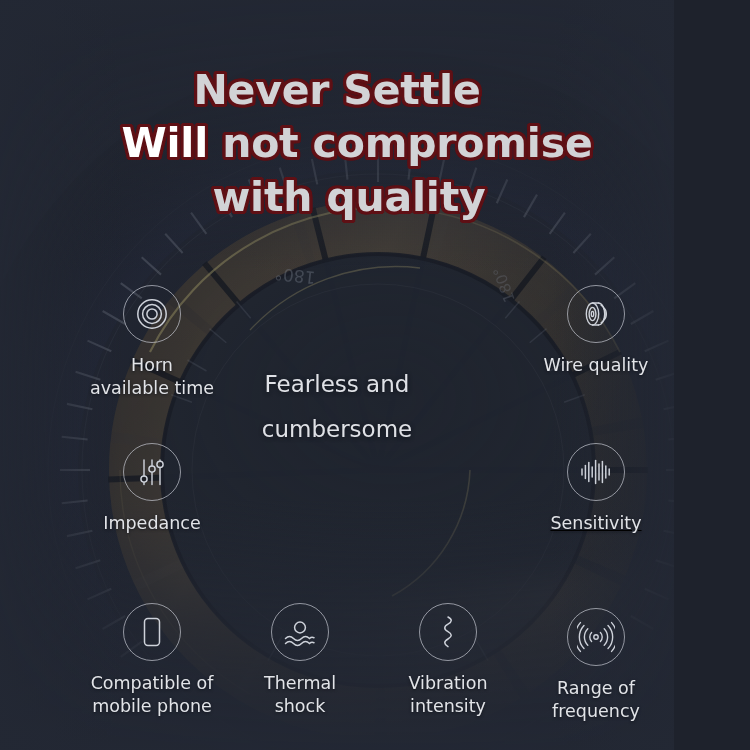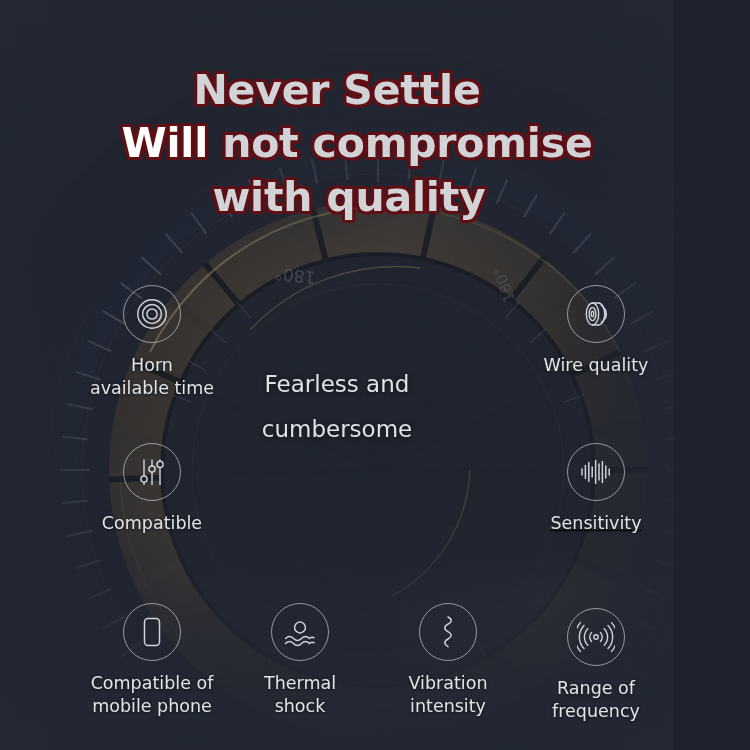--- a/index.html
+++ b/index.html
@@ -417,21 +417,21 @@
         <circle cx="6" cy="22" r="3.1"></circle>
         <line x1="6" y1="25.4" x2="6" y2="27.5"></line>
         <line x1="14" y1="3" x2="14" y2="8.6"></line>
         <circle cx="14" cy="12" r="3.1"></circle>
         <line x1="14" y1="15.4" x2="14" y2="27.5"></line>
         <line x1="22" y1="3" x2="22" y2="4.2"></line>
         <circle cx="22" cy="7.4" r="3.1"></circle>
         <line x1="22" y1="10.8" x2="22" y2="27.5"></line>
       </svg>
     </div>
-    <div class="feature-label" style="color: rgb(226, 228, 232);">Compatible</div>
+    <div class="feature-label" style="color: rgb(226, 228, 232);">Impedance</div>
   </div>
 
   <div class="feature" id="f3" style="left: 596px; top: 443px; text-decoration: underline;">
     <div class="icon-circle">
       <svg width="32" height="28" viewBox="0 0 32 28" fill="none" stroke="#ced2da" stroke-width="1.5" stroke-linecap="round">
         <line x1="2" y1="11" x2="2" y2="17"></line>
         <line x1="5.4" y1="7.5" x2="5.4" y2="20.5"></line>
         <line x1="8.8" y1="4.5" x2="8.8" y2="23.5"></line>
         <line x1="12.2" y1="9" x2="12.2" y2="19"></line>
         <line x1="15.6" y1="2.5" x2="15.6" y2="25.5"></line>

